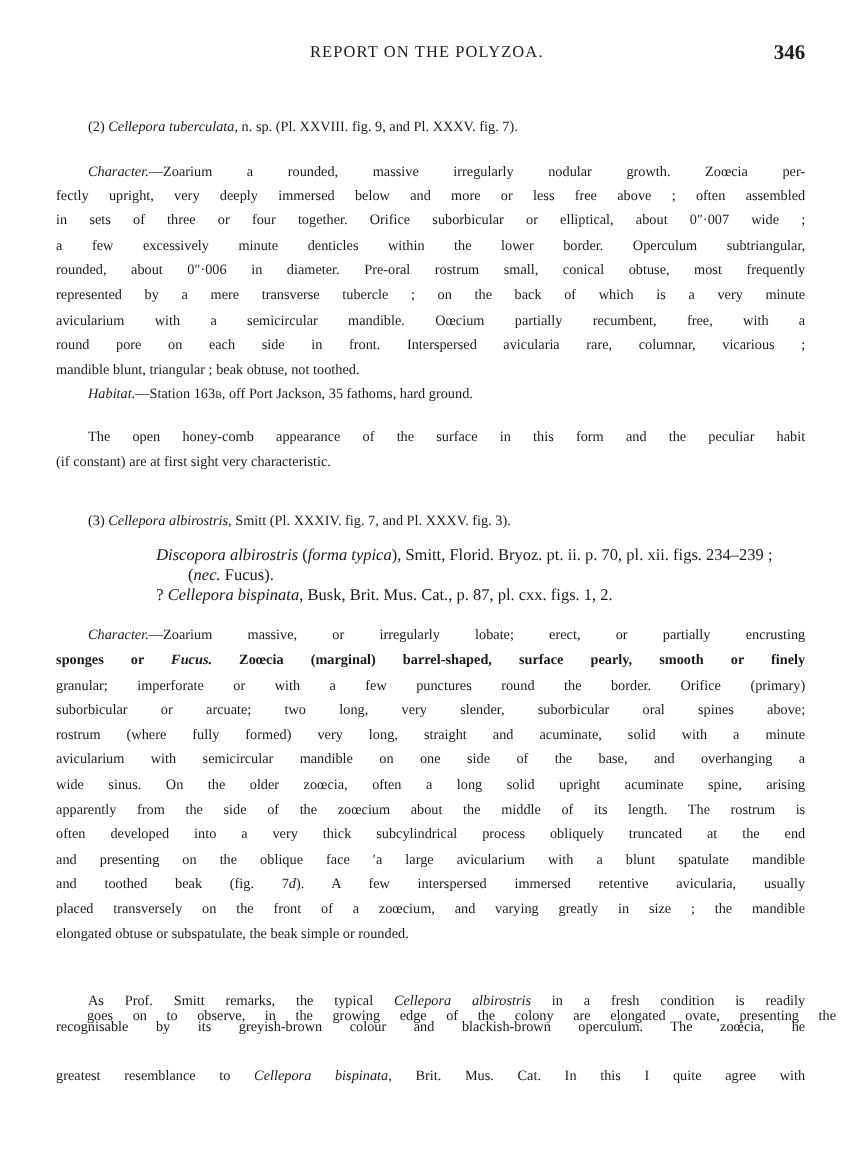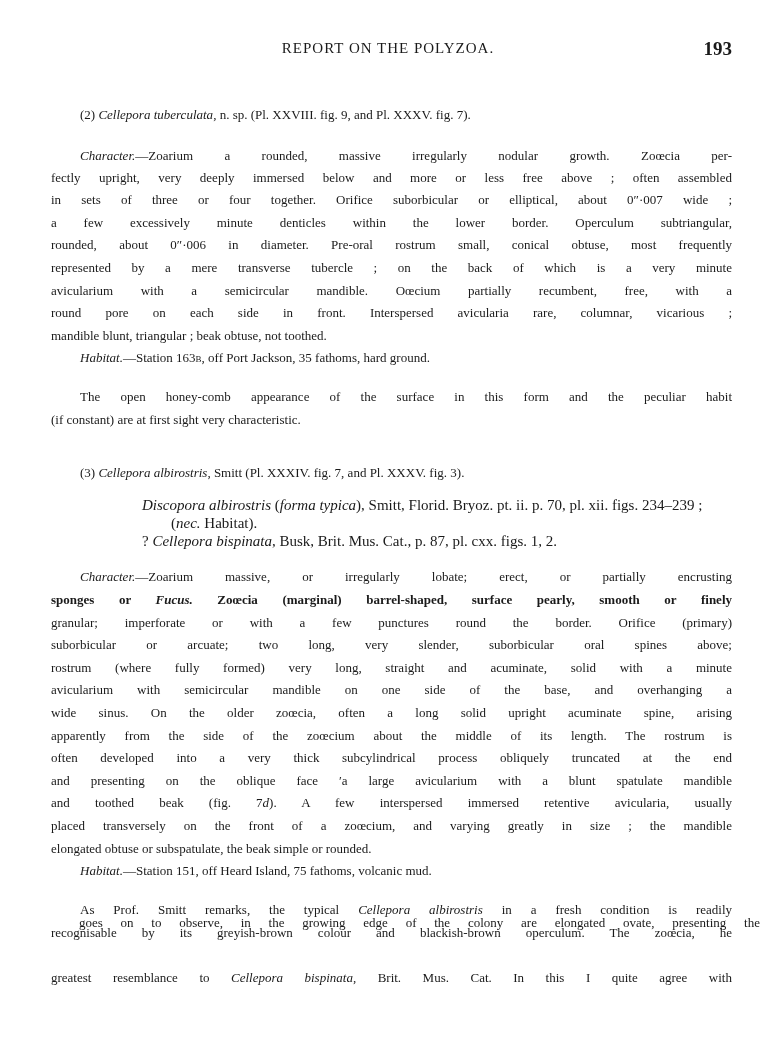--- a/index.html
+++ b/index.html
@@ -19,21 +19,21 @@
   i { font-style: italic; }
   .sc { font-variant: small-caps; }
 </style>
 </head>
 <body>
 
 <div class="page">
 
   <div class="running-head">
     <div class="running-title">REPORT ON THE POLYZOA.</div>
-    <div class="page-number">193</div>
+    <div class="page-number">346</div>
   </div>
 
   <div class="line" style="top:104px; left:80px;">
     <span>(2)</span>
     <i>Cellepora tuberculata</i><span>, n. sp. (Pl. XXVIII. fig. 9, and Pl. XXXV. fig. 7).</span>
   </div>
 
   <div class="line just indent" style="top:145px;"><i>Character.</i><span>—Zoarium a rounded, massive irregularly nodular growth.  Zoœcia per-</span></div>
   <div class="line just" style="top:167px;">fectly upright, very deeply immersed below and more or less free above ; often assembled</div>
   <div class="line just" style="top:189px;">in sets of three or four together.  Orifice suborbicular or elliptical, about 0″·007 wide ;</div>
@@ -48,37 +48,36 @@
 
   <div class="line just indent" style="top:386px;">The open honey-comb appearance of the surface in this form and the peculiar habit</div>
   <div class="line" style="top:409px;">(if constant) are at first sight very characteristic.</div>
 
   <div class="line" style="top:462px; left:80px;">
     <span>(3)</span>
     <i>Cellepora albirostris</i><span>, Smitt (Pl. XXXIV. fig. 7, and Pl. XXXV. fig. 3).</span>
   </div>
 
   <div class="syn" style="top:496px; left:142px;"><i>Discopora albirostris</i><span> (</span><i>forma typica</i><span>), Smitt, Florid. Bryoz. pt. ii. p. 70, pl. xii. figs. 234–239 ;</span></div>
-  <div class="syn" style="top:514px; left:171px;"><span>(</span><i>nec.</i><span> Habitat).</span></div>
+  <div class="syn" style="top:514px; left:171px;"><span>(</span><i>nec.</i><span> Fucus).</span></div>
   <div class="syn" style="top:532px; left:142px;"><span>?</span> <i>Cellepora bispinata</i><span>, Busk, Brit. Mus. Cat., p. 87, pl. cxx. figs. 1, 2.</span></div>
 
   <div class="line just indent" style="top:566px;"><i>Character.</i><span>—Zoarium massive, or irregularly lobate;  erect,  or partially encrusting</span></div>
   <div class="line just" style="top:589px;font-weight:bold;"><span>sponges or </span><i>Fucus.</i><span>  Zoœcia (marginal) barrel-shaped, surface pearly, smooth or finely</span></div>
   <div class="line just" style="top:612px;">granular;  imperforate or with a few punctures round the border.   Orifice (primary)</div>
   <div class="line just" style="top:634px;">suborbicular or arcuate;  two long, very slender, suborbicular oral spines above;</div>
   <div class="line just" style="top:657px;">rostrum (where fully formed) very long, straight and acuminate, solid with a minute</div>
   <div class="line just" style="top:679px;">avicularium with semicircular mandible on one side of the base, and overhanging a</div>
   <div class="line just" style="top:702px;">wide sinus.   On the older zoœcia, often a long solid upright acuminate spine, arising</div>
   <div class="line just" style="top:725px;">apparently from the side of the zoœcium about the middle of its length.   The rostrum is</div>
   <div class="line just" style="top:747px;">often developed into a very thick subcylindrical process obliquely truncated at the end</div>
   <div class="line just" style="top:770px;">and presenting on the oblique face ʹa large avicularium with a blunt spatulate mandible</div>
   <div class="line just" style="top:792px;"><span>and toothed beak (fig. 7</span><i>d</i><span>).   A few interspersed immersed retentive avicularia, usually</span></div>
   <div class="line just" style="top:815px;">placed transversely on the front of a zoœcium, and varying greatly in size ;  the mandible</div>
   <div class="line" style="top:838px;">elongated obtuse or subspatulate, the beak simple or rounded.</div>
 
-  <div class="line indent" style="top:860px;"><i>Habitat.</i><span>—Station 151, off Heard Island, 75 fathoms, volcanic mud.</span></div>
 
   <div class="line just indent" style="top:899px;"><span>As Prof. Smitt remarks, the typical </span><i>Cellepora albirostris</i><span> in a fresh condition is readily</span></div>
   <div class="line just" style="top:922px;">recognisable by its greyish-brown colour and  blackish-brown operculum.   The zoœcia, he</div>
   <div class="line just" style="top:912px;margin-left:28px;">goes on to observe, in the growing edge of the colony are elongated ovate, presenting the</div>
   <div class="line just" style="top:967px;"><span>greatest resemblance to </span><i>Cellepora bispinata</i><span>, Brit. Mus. Cat.   In this I quite agree with</span></div>
 
 </div>
 
 </body></html>

